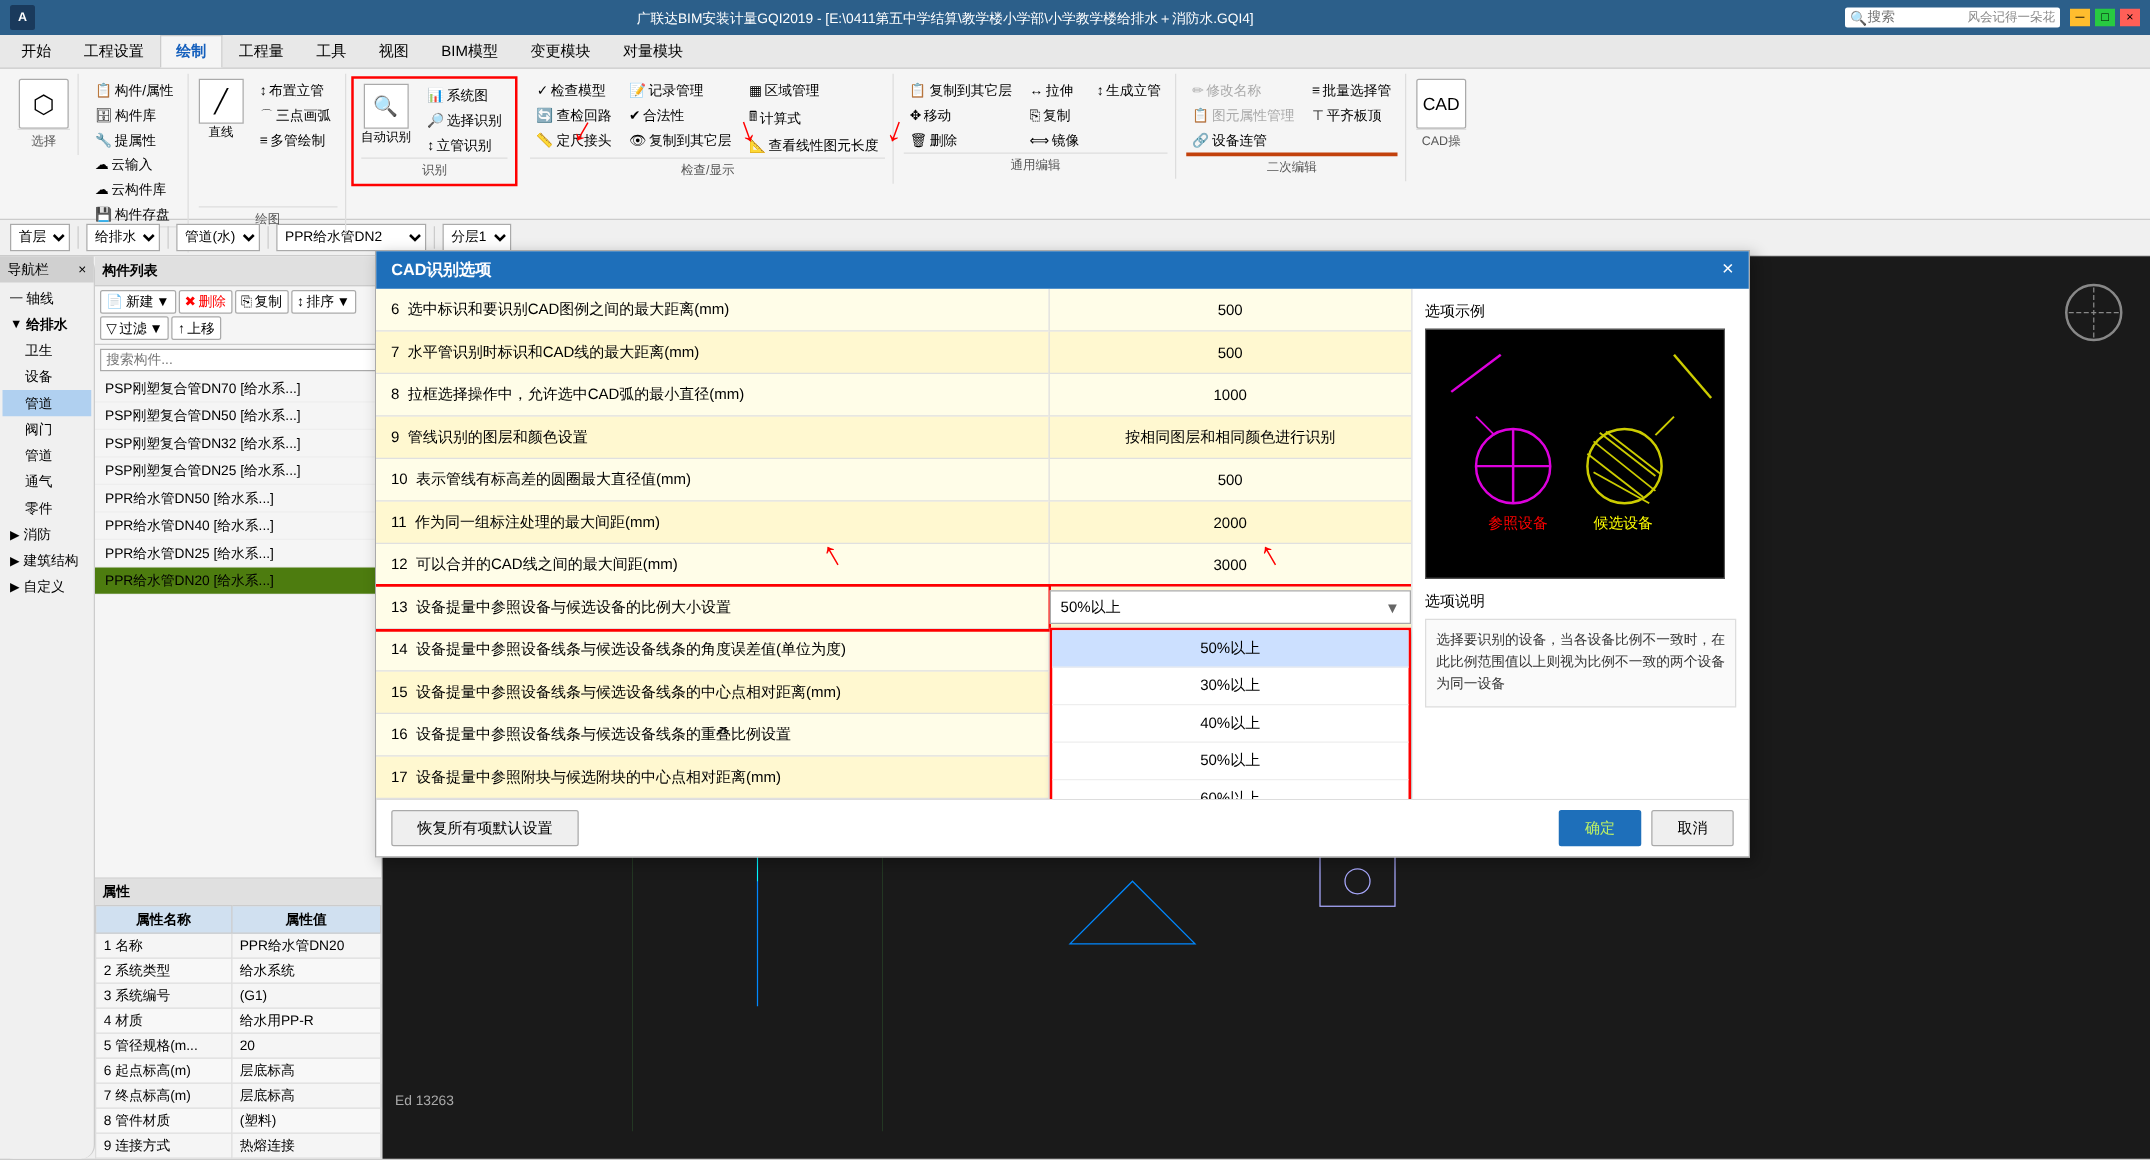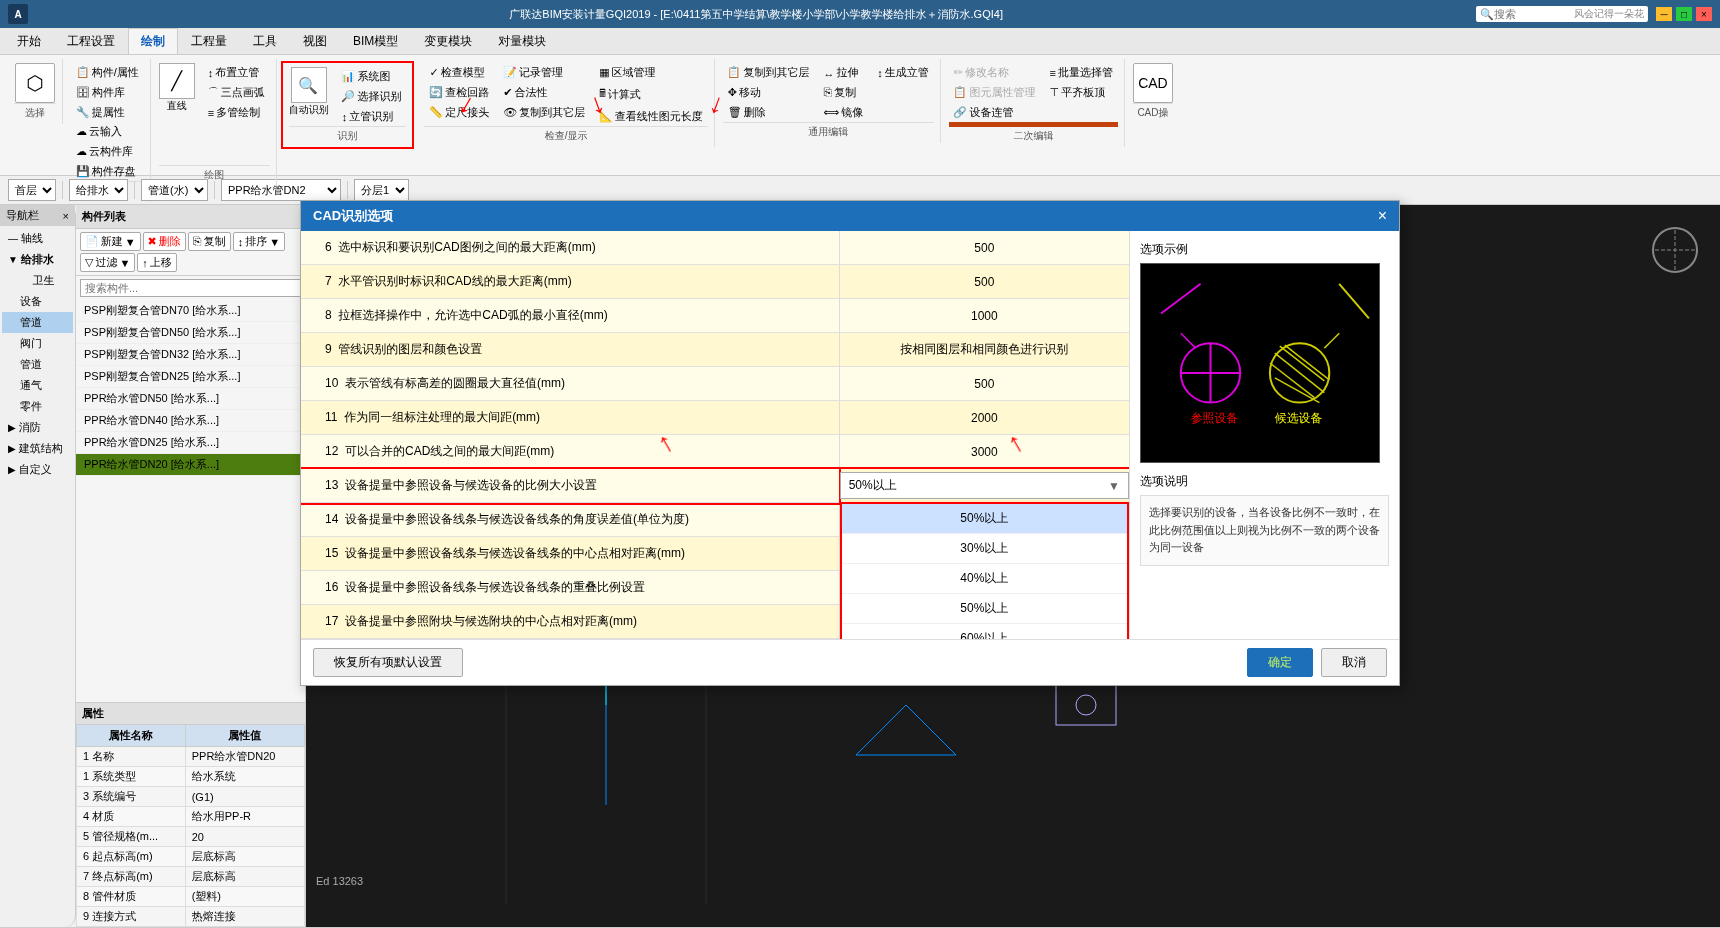--- a/index.html
+++ b/index.html
@@ -56,21 +56,21 @@
     #dialog-overlay { position: fixed; top: 0; left: 0; width: 100%; height: 100%; z-index: 100; }
     #cad-dialog { position: absolute; top: 200px; left: 300px; width: 1100px; background: white; border: 1px solid #aaa; box-shadow: 4px 4px 12px rgba(0,0,0,0.3); }
     #dialog-header { background: #1e6fba; color: white; padding: 6px 12px; display: flex; justify-content: space-between; align-items: center; font-size: 13px; font-weight: bold; }
     #dialog-close { background: none; border: none; color: white; cursor: pointer; font-size: 16px; }
     #dialog-body { display: flex; }
     #dialog-table-area { flex: 1; overflow-y: auto; max-height: 520px; }
     #dialog-table { width: 100%; border-collapse: collapse; font-size: 12px; }
     #dialog-table tr { border-bottom: 1px solid #e0e0e0; }
     #dialog-table tr:nth-child(odd) { background: #fffde8; }
     #dialog-table tr:nth-child(even) { background: #fff8d0; }
-    #dialog-table td { padding: 8px 24px; }
+    #dialog-table td { padding: 8px 12px; }
     #dialog-table td:first-child { width: 65%; }
     #dialog-table td:last-child { width: 35%; text-align: center; border-left: 1px solid #ddd; }
     #dialog-right { width: 270px; background: white; border-left: 1px solid #ddd; padding: 10px; display: flex; flex-direction: column; gap: 10px; }
     #example-section { }
     #example-title { font-size: 12px; margin-bottom: 5px; }
     #example-image { background: black; width: 240px; height: 200px; display: flex; align-items: center; justify-content: center; position: relative; border: 1px solid #555; }
     #note-section { }
     #note-title { font-size: 12px; margin-bottom: 5px; }
     #note-content { font-size: 11px; line-height: 1.6; color: #333; border: 1px solid #ddd; padding: 8px; background: #fafafa; }
     #dialog-footer { padding: 8px 12px; border-top: 1px solid #ddd; display: flex; justify-content: space-between; align-items: center; }
@@ -329,21 +329,21 @@
           <div class="ribbon-btn-small">
               <span>≡</span>
               <span>批量选择管</span>
             </div>
           <div class="ribbon-btn-small">
               <span>⊤</span>
               <span>平齐板顶</span>
             </div>
         </div>
       </div>
-      <div style="font-size:10px;color:#555;border-top:5px solid #c2410c;width:100%;text-align:center;padding-top:2px;">二次编辑</div>
+      <div style="font-size:10px;color:#555;border-top:3px solid #c2410c;width:100%;text-align:center;padding-top:2px;">二次编辑</div>
     </div>
 
     <div style="display:flex; flex-direction:column; padding:4px 6px;">
       <div style="flex:1; display:flex; align-items:center; justify-content:center;">
         <div style="width:40px;height:40px;border:1px solid #aaa;background:white;display:flex;align-items:center;justify-content:center;cursor:pointer;font-size:14px;border-radius:2px;">CAD</div>
       </div>
       <div style="font-size:10px;color:#555;border-top:1px solid #ddd;width:100%;text-align:center;padding-top:2px;">CAD操</div>
     </div>
   </div>
 </div>
@@ -382,21 +382,21 @@
     </div>
     <div style="padding:2px;">
       <div class="nav-item">
           <span class="nav-icon">—</span>
           <span>轴线</span>
         </div>
       <div class="nav-item" style="font-weight:bold;">
           <span class="nav-icon">▼</span>
           <span>给排水</span>
         </div>
-      <div class="nav-item" style="padding-left:18px;justify-content:center;">
+      <div class="nav-item" style="padding-left:18px;">
           <span>卫生</span>
         </div>
       <div class="nav-item" style="padding-left:18px;">
           <span>设备</span>
         </div>
       <div class="nav-item selected" style="padding-left:18px;background:#b0d0f0;">
           <span>管道</span>
         </div>
       <div class="nav-item" style="padding-left:18px;">
           <span>阀门</span>
@@ -459,21 +459,21 @@
             <th>属性名称</th>
             <th>属性值</th>
           </tr>
         </thead>
         <tbody>
           <tr>
               <td>1 名称</td>
               <td>PPR给水管DN20</td>
             </tr>
           <tr>
-              <td>1 系统类型</td>
+              <td>2 系统类型</td>
               <td>给水系统</td>
             </tr>
           <tr>
               <td>3 系统编号</td>
               <td>(G1)</td>
             </tr>
           <tr class="selected">
               <td>4 材质</td>
               <td>给水用PP-R</td>
             </tr>

